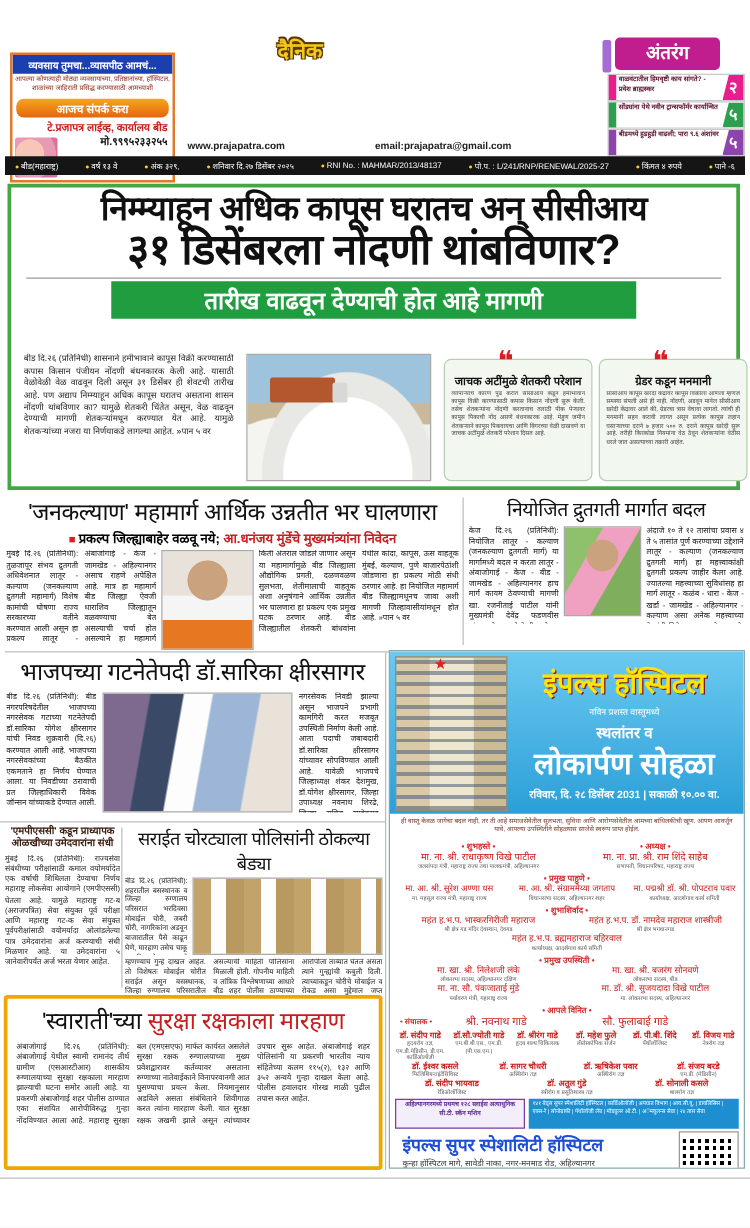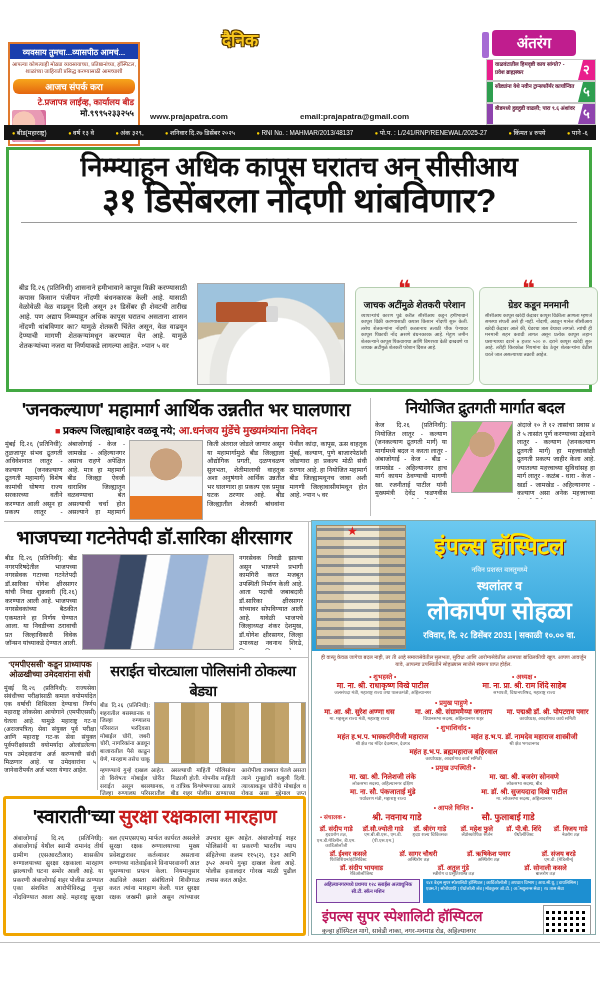--- a/index.html
+++ b/index.html
@@ -43,21 +43,21 @@
      radial-gradient(ellipse at 55% 95%,#ffffff 0 45%,#e8e8e4 46% 60%,transparent 61%),
      radial-gradient(ellipse at 20% 100%,#f4f4f0 0 35%,transparent 36%),
      linear-gradient(#9ec3dd 0 38%,#c9b999 39% 55%,#efefeb 56%);border:1px solid #bbb;}
   .truck{position:absolute;left:18px;top:18px;width:52px;height:20px;background:#b4562e;border-radius:2px;}
   .truck::after{content:"";position:absolute;right:-10px;top:4px;width:12px;height:16px;background:#d8d8d8;border-radius:2px;}
   .qbox{position:absolute;top:4px;width:117px;height:96px;background:#f2f8f0;border:1px solid #b5ceb0;border-radius:6px;}
   .qbox .qmark{position:absolute;top:-12px;left:42px;color:#d42020;font-size:22px;font-weight:900;}
   .qtitle{margin-top:10px;text-align:center;font-size:9px;font-weight:700;color:#111;}
   .qbody{margin:2px 5px;font-size:4.8px;line-height:1.35;color:#444;overflow:hidden;height:70px;}
   
-  .h2{font-weight:700;color:#101010;text-align:center;letter-spacing:-0.3px;}
+  .h2{font-weight:400;color:#101010;text-align:center;letter-spacing:-0.3px;}
   .bodytxt{font-size:6.3px;line-height:1.35;color:#222;overflow:hidden;}
   .cols2{column-count:2;column-gap:5px;}
   .cols3{column-count:3;column-gap:6px;}
   .photo{border:1px solid #aaa;box-sizing:border-box;}
   .tagred{color:#c62020;font-weight:bold;}
   .vline{background:#bdbdbd;width:1px;}
   .hline{background:#bdbdbd;height:1px;}
   
   .jk{left:5px;top:396px;width:362px;height:124px;}
   .jk-sub{text-align:center;font-size:10.5px;font-weight:bold;margin-top:2px;}
@@ -94,30 +94,30 @@
   .building::before{content:"★";position:absolute;top:-2px;left:30px;color:#e02020;font-size:12px;}
   .hosp-name{position:absolute;left:95px;top:8px;width:185px;text-align:center;color:#ffe400;font-size:23px;font-weight:900;text-shadow:1px 1px 0 #7a1010;}
   .hosp-tag{position:absolute;left:95px;top:44px;width:185px;text-align:center;color:#fff;font-size:7px;}
   .hosp-ev1{position:absolute;left:95px;top:56px;width:185px;text-align:center;color:#fff;font-size:12px;font-weight:bold;}
   .hosp-ev2{position:absolute;left:95px;top:72px;width:185px;text-align:center;color:#fff;font-size:24px;font-weight:900;}
   .hosp-date{position:absolute;left:95px;top:108px;width:185px;text-align:center;color:#fff;font-size:8.4px;font-weight:bold;}
   .invite{margin:3px 8px 0;font-size:5.2px;line-height:1.4;color:#7a3b2e;text-align:center;}
   .slabel{text-align:center;color:#d32f2f;font-weight:bold;font-size:6.6px;margin-top:2px;}
   .nrow{display:flex;justify-content:space-evenly;margin-top:1px;}
   .ncell{text-align:center;}
-  .nname{color:#c81d1d;font-weight:bold;font-size:7.6px;line-height:1.15;}
+  .nname{color:#c81d1d;font-weight:normal;font-size:7.6px;line-height:1.15;}
   .ndesc{color:#555;font-size:4.6px;line-height:1.2;}
   .dname{color:#c81d1d;font-weight:bold;font-size:6.6px;line-height:1.1;}
   .hosts .nname{font-size:8.6px;}
   .sanch-label{position:absolute;left:8px;color:#d32f2f;font-weight:bold;font-size:6px;}
   .hosp-strip{display:flex;gap:3px;margin:3px 4px 0;height:24px;}
   .ct-box{width:104px;background:#f3eef9;border:1px solid #7b3fa0;color:#5c2d91;font-size:5px;font-weight:bold;text-align:center;line-height:1.3;padding:1px;box-sizing:border-box;}
   .svc-strip{flex:1;background:#1d8fd1;color:#fff;font-size:4.4px;line-height:1.35;padding:1px 3px;box-sizing:border-box;overflow:hidden;}
   .hfoot{position:relative;margin-top:3px;height:52px;}
-  .hf-name{text-align:left;padding-left:10px;color:#be185d;font-size:14px;font-weight:900;}
+  .hf-name{text-align:left;padding-left:10px;color:#1d4ed8;font-size:14px;font-weight:900;}
   .hf-addr{padding-left:10px;font-size:6.6px;color:#333;margin-top:1px;}
   .qr{position:absolute;right:5px;top:0;width:42px;height:42px;background:
       repeating-linear-gradient(0deg,#000 0 3px,#fff 3px 6px),
       repeating-linear-gradient(90deg,#000 0 3px,#fff 3px 6px);background-blend-mode:screen;border:2px solid #fff;outline:1px solid #999;}
 </style>
 </head>
 <body>
 
 <div class="page">
 
@@ -162,20 +162,21 @@
     <span class="info-item">RNI No. : MAHMAR/2013/48137</span>
     <span class="info-item">पो.प. : L/241/RNP/RENEWAL/2025-27</span>
     <span class="info-item">किंमत ४ रुपये</span>
     <span class="info-item">पाने -६</span>
   </div>
 
   <div class="abs lead">
     <div class="lead-h1 l1">निम्म्याहून अधिक कापूस घरातच अन् सीसीआय</div>
     <div class="lead-h1 l2">३१ डिसेंबरला नोंदणी थांबविणार?</div>
     <div class="lead-rule"></div>
+    <div class="lead-sub">तारीख वाढवून देण्याची होत आहे मागणी</div>
     <div class="lead-row">
       <div class="lead-body justify">बीड दि.२६ (प्रतिनिधी) शासनाने हमीभावाने कापूस विक्री करण्यासाठी कपास किसान पंजीयन नोंदणी बंधनकारक केली आहे. यासाठी वेळोवेळी वेळ वाढवून दिली असून ३१ डिसेंबर ही शेवटची तारीख आहे. पण अद्याप निम्म्याहून अधिक कापूस घरातच असताना शासन नोंदणी थांबविणार का? यामुळे शेतकरी चिंतेत असून, वेळ वाढवून देण्याची मागणी शेतकऱ्यांमधून करण्यात येत आहे. यामुळे शेतकऱ्यांच्या नजरा या निर्णयाकडे लागल्या आहेत.  »पान ५ वर</div>
       <div class="cotton-photo photo">
         <div class="truck"></div>
       </div>
       <div class="qbox" style="left:338px;">
         <div class="qmark">❝</div>
         <div class="qtitle">जाचक अटींमुळे शेतकरी परेशान</div>
         <div class="qbody justify">व्यापाऱ्यांचे कारण पुढे करीत सीसीआय कडून हमीभावाने कापूस विक्री करण्यासाठी कपास किसान नोंदणी सुरू केली. तसेच शेतकऱ्यांना नोंदणी करतानाच तलाठी पीक पेऱ्यावर कापूस पिकाची नोंद असणे बंधनकारक आहे. मेहुण जमीन शेतकऱ्याने कापूस पिकवायचा आणि बिगरच्या वेळी दाखवणे या जाचक अटींमुळे शेतकरी परेशान दिसत आहे.</div>
       </div>

